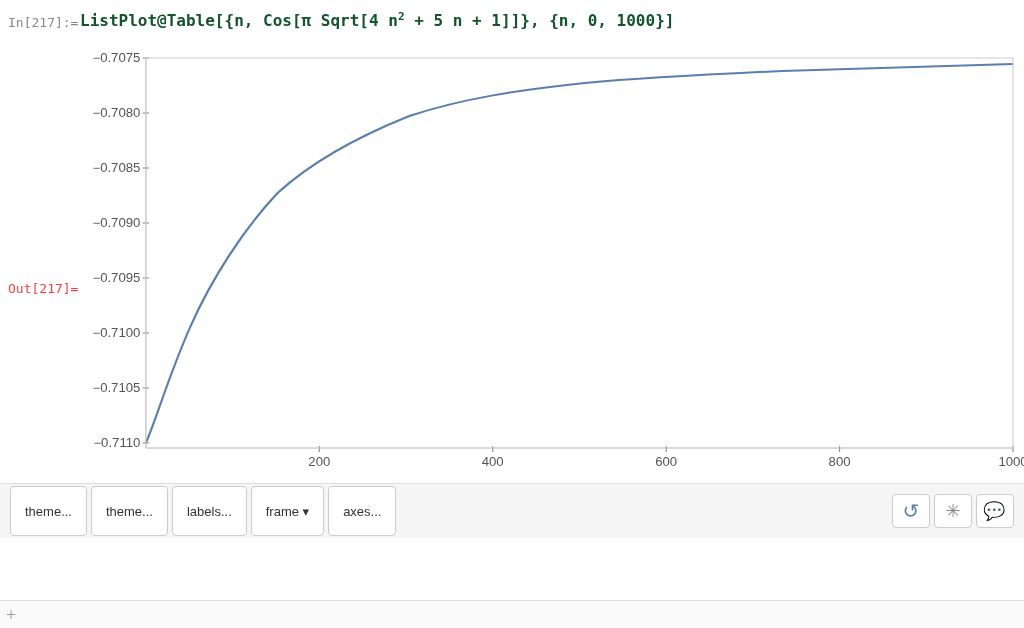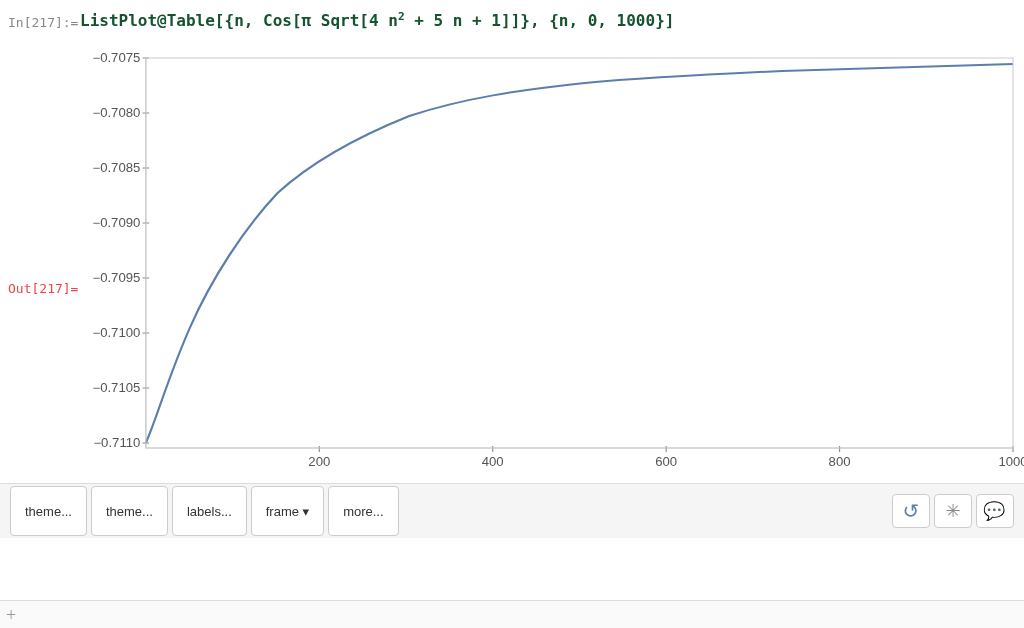--- a/index.html
+++ b/index.html
@@ -217,21 +217,21 @@
     <button class="toolbar-btn">
       <span>theme...</span>
     </button>
     <button class="toolbar-btn">
       <span>labels...</span>
     </button>
     <button class="toolbar-btn">
       <span>frame ▾</span>
     </button>
     <button class="toolbar-btn">
-      <span>more...</span>
+      <span>axes...</span>
     </button>
 
     <div class="toolbar-spacer"></div>
 
     <button class="toolbar-icon-btn">
       <span style="font-size:20px; color:#5b7faa;">↺</span>
     </button>
     <button class="toolbar-icon-btn">
       <span style="font-size:18px; color:#888;">✳</span>
     </button>

